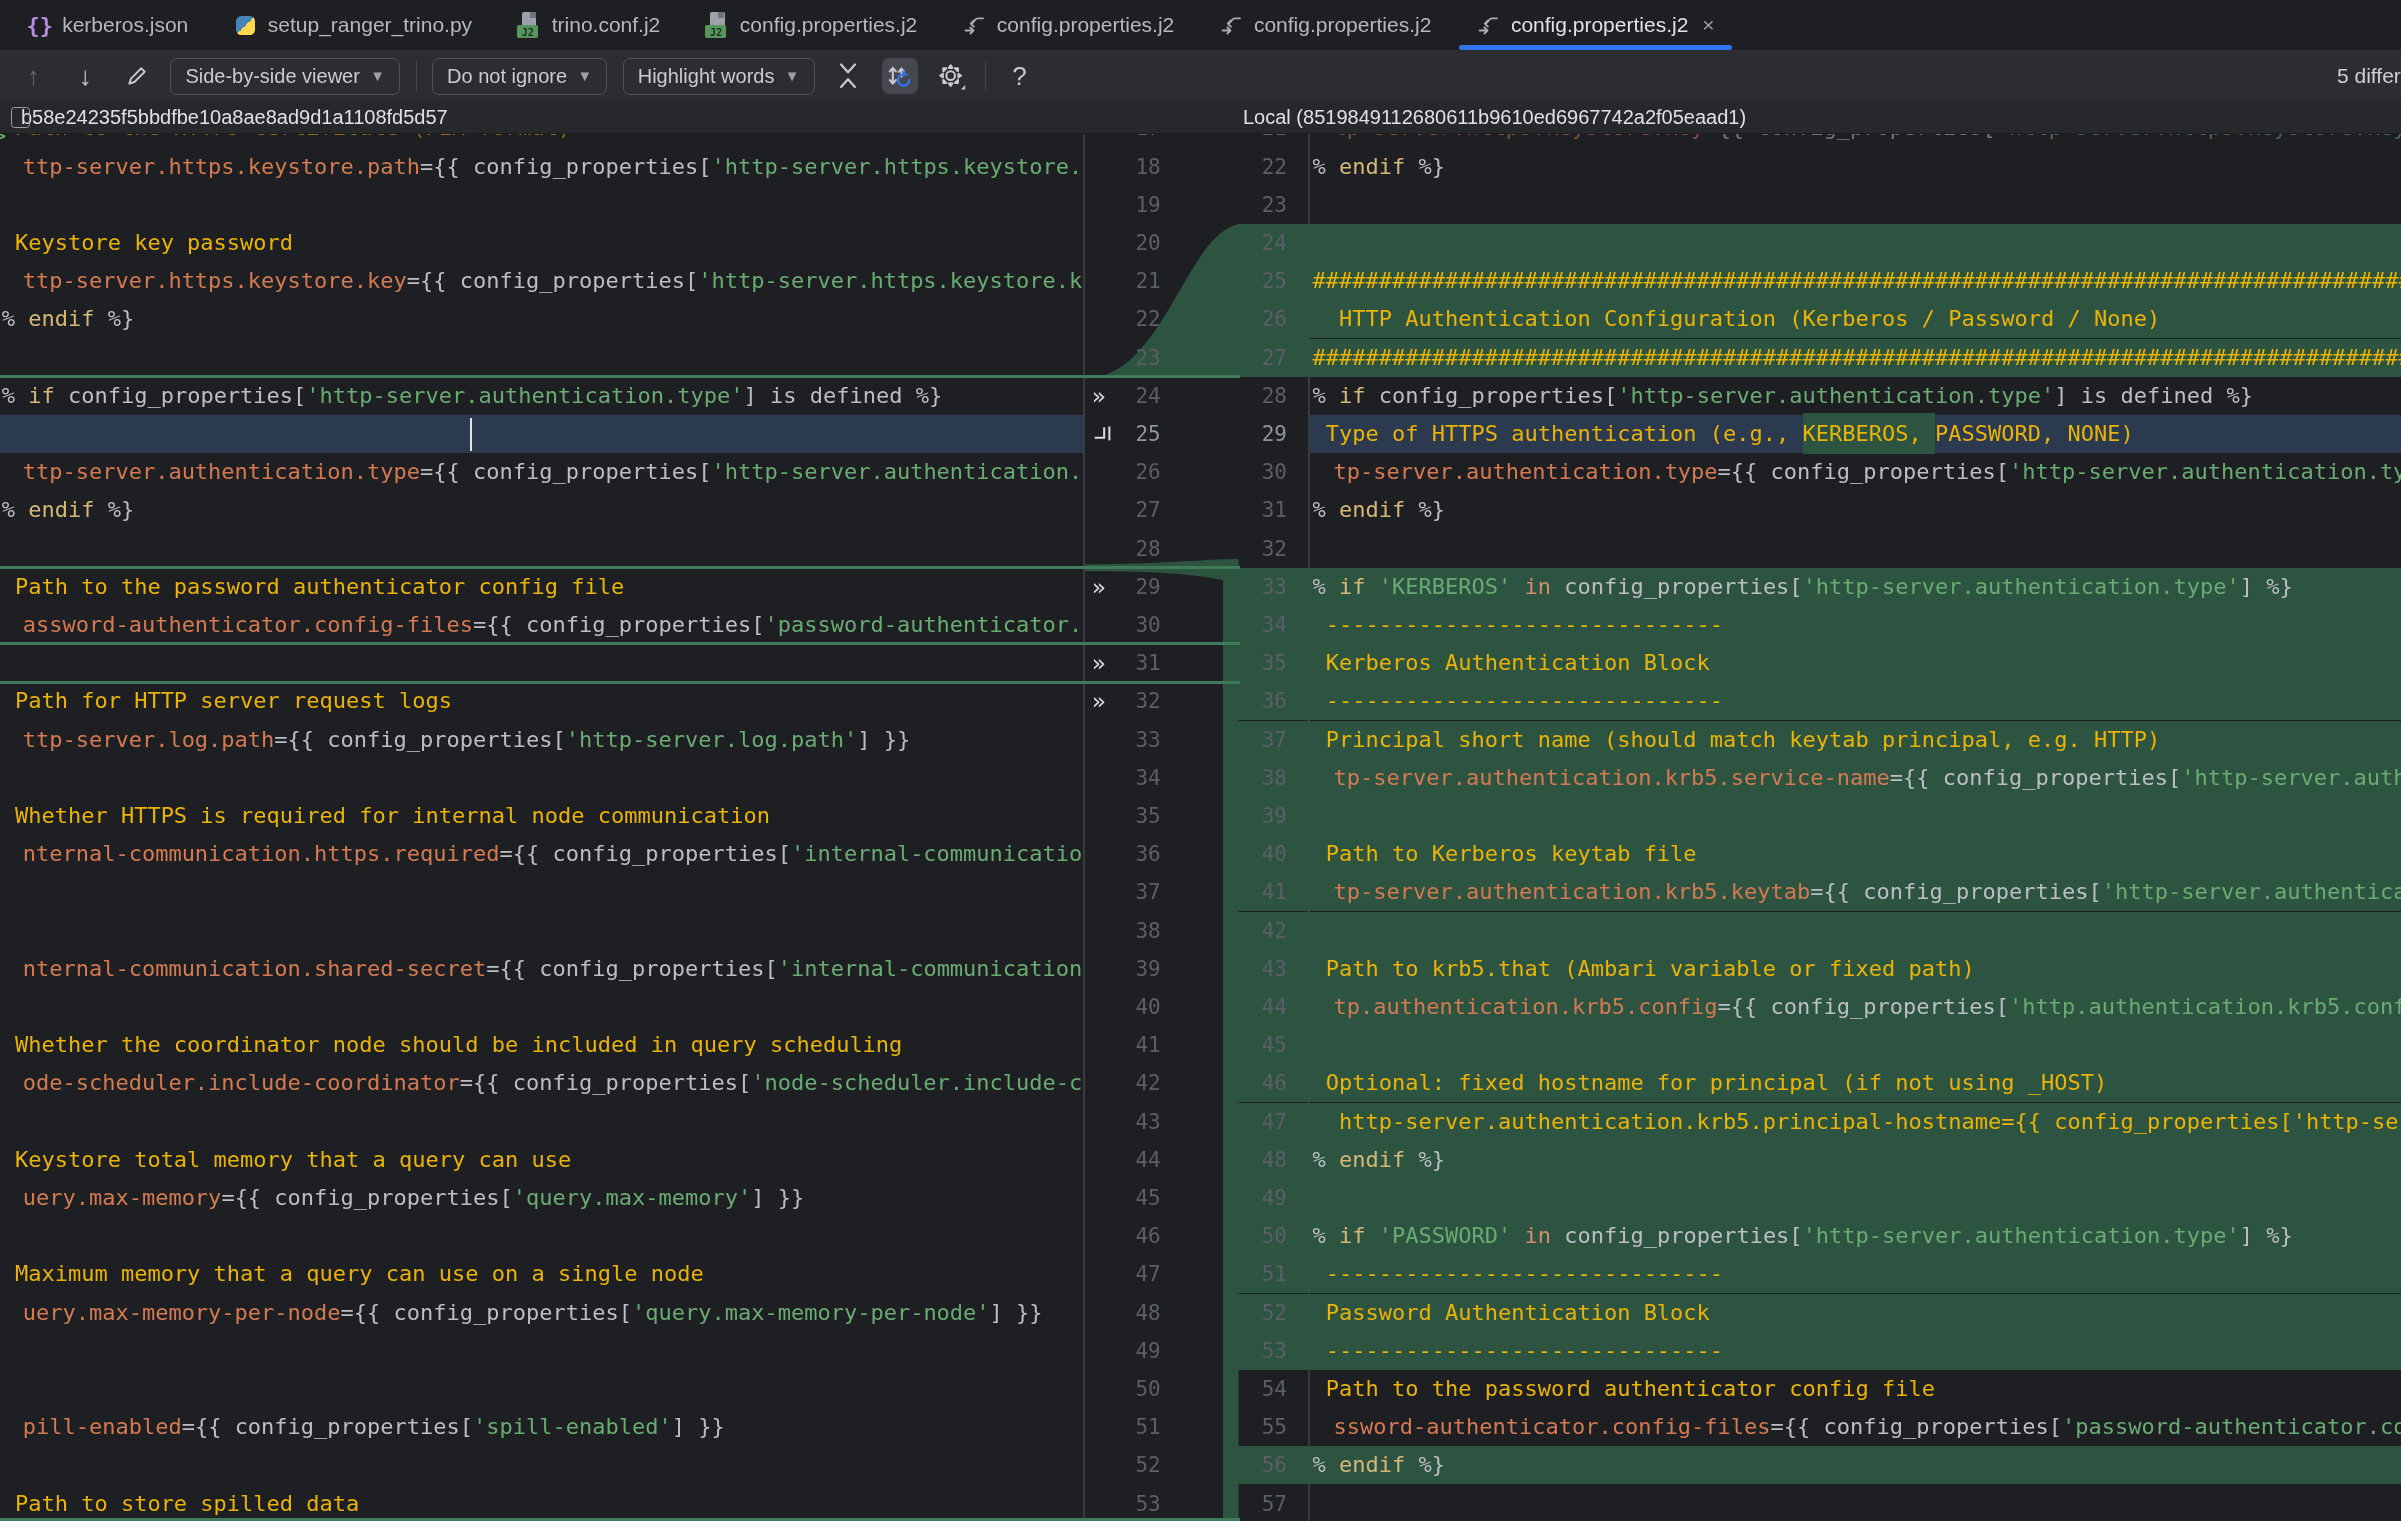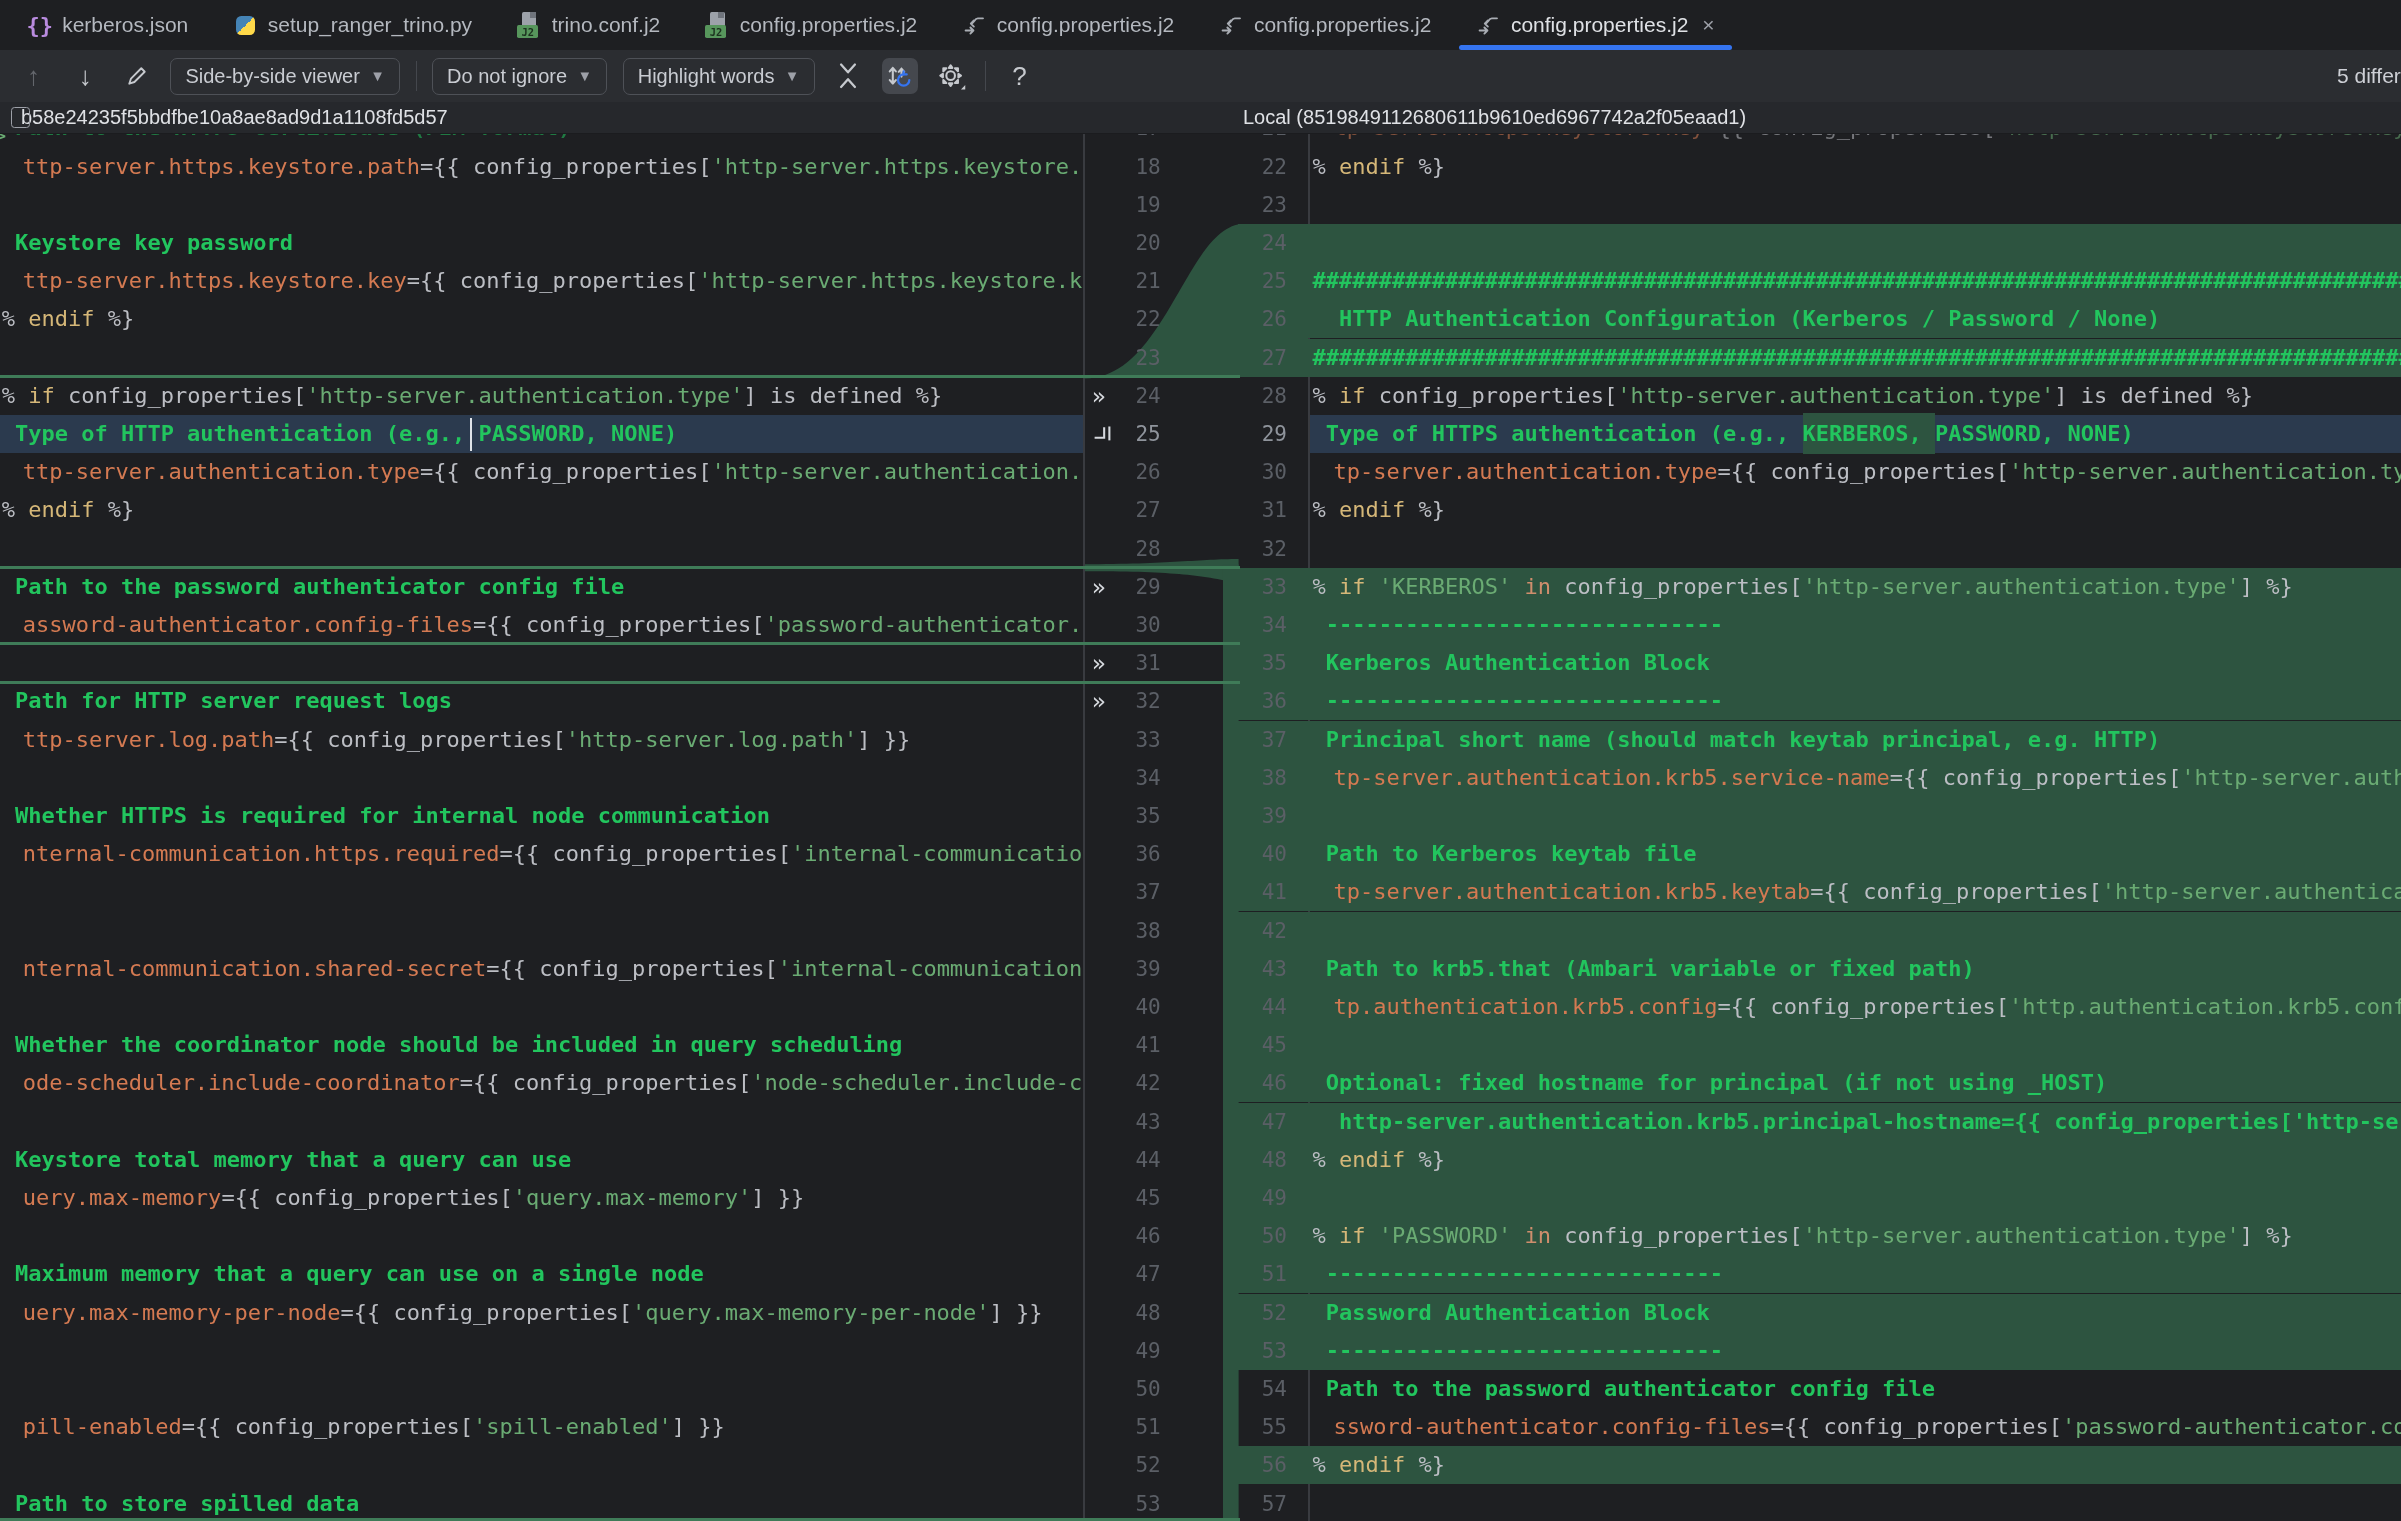--- a/index.html
+++ b/index.html
@@ -51,21 +51,21 @@
   .selband{position:absolute;left:0;width:2401px;height:38px;background:#2b3a4e;}
   .pane{position:absolute;top:0;height:1521px;overflow:hidden;}
   .pane.left{left:0;width:1083px;}
   .pane.right{left:1309px;width:1092px;}
   .row{position:absolute;left:0;width:100%;height:38px;line-height:38px;white-space:pre;
        font-family:"DejaVu Sans Mono",monospace;font-size:22px;}
   .pane.left .row{padding-left:1.7px;}
   .pane.right .row{padding-left:3.5px;}
   .row.add{background:#2d5440;}
   .row.dim{opacity:0.55;}
-  .seg-p{color:#bcbec4;} .seg-c{color:#22c55e;font-weight:bold;} .seg-k{color:#d47a52;margin-left:21px;}
+  .seg-p{color:#bcbec4;} .seg-c{color:#eab308;} .seg-k{color:#d47a52;margin-left:21px;}
   .seg-s{color:#6aab73;} .seg-y{color:#d5b778;} .seg-o{color:#cf8e6d;}
   .hl{background:#2d5440;padding:7.8px 0;}
   .caret{position:absolute;left:470px;width:1.7px;height:33px;background:#dfe3e8;}
   .stray{position:absolute;left:-7px;color:#6aab73;font-family:"DejaVu Sans Mono",monospace;font-size:22px;}
 
   
   .gutter{position:absolute;left:1083px;top:0;width:227px;height:1521px;background:#1e1f22;}
   .gutter .gsvg{position:absolute;left:0;top:0;}
   .gsep-l{position:absolute;left:0;top:0;width:1.7px;height:1521px;background:#393b40;}
   .gsep-r{position:absolute;right:0;top:0;width:1.7px;height:1521px;background:#393b40;}
@@ -90,21 +90,20 @@
       <span class="stray" style="top:123px">&gt;</span>
       <div class="caret" id="caret" style="top: 418px;"></div>
     <div class="row dim" style="top: 109px;"><span class="seg-c"> Path to the HTTPS certificate (PEM format)</span></div>
         <div class="row" style="top: 148px;"><span class="seg-k">ttp-server.https.keystore.path</span><span class="seg-p">=</span><span class="seg-p">{{ config_properties[</span><span class="seg-s">'http-server.https.keystore.path'</span></div>
         <div class="row" style="top: 186px;"></div>
         <div class="row" style="top: 224px;"><span class="seg-c"> Keystore key password</span></div>
         <div class="row" style="top: 262px;"><span class="seg-k">ttp-server.https.keystore.key</span><span class="seg-p">=</span><span class="seg-p">{{ config_properties[</span><span class="seg-s">'http-server.https.keystore.key'</span></div>
         <div class="row" style="top: 300px;"><span class="seg-p">% </span><span class="seg-y">endif</span><span class="seg-p"> %}</span></div>
         <div class="row" style="top: 339px;"></div>
         <div class="row" style="top: 377px;"><span class="seg-p">% </span><span class="seg-y">if</span><span class="seg-p"> config_properties[</span><span class="seg-s">'http-server.authentication.type'</span><span class="seg-p">] is defined %}</span></div>
-        <div class="row" style="top: 415px;"><span class="seg-c"> Type of HTTP authentication (e.g., PASSWORD, NONE)</span></div>
         <div class="row" style="top: 453px;"><span class="seg-k">ttp-server.authentication.type</span><span class="seg-p">=</span><span class="seg-p">{{ config_properties[</span><span class="seg-s">'http-server.authentication.type'</span></div>
         <div class="row" style="top: 491px;"><span class="seg-p">% </span><span class="seg-y">endif</span><span class="seg-p"> %}</span></div>
         <div class="row" style="top: 530px;"></div>
         <div class="row" style="top: 568px;"><span class="seg-c"> Path to the password authenticator config file</span></div>
         <div class="row" style="top: 606px;"><span class="seg-k">assword-authenticator.config-files</span><span class="seg-p">=</span><span class="seg-p">{{ config_properties[</span><span class="seg-s">'password-authenticator.config-files'</span></div>
         <div class="row" style="top: 644px;"></div>
         <div class="row" style="top: 682px;"><span class="seg-c"> Path for HTTP server request logs</span></div>
         <div class="row" style="top: 721px;"><span class="seg-k">ttp-server.log.path</span><span class="seg-p">=</span><span class="seg-p">{{ config_properties[</span><span class="seg-s">'http-server.log.path'</span><span class="seg-p">] }}</span></div>
         <div class="row" style="top: 759px;"></div>
         <div class="row" style="top: 797px;"><span class="seg-c"> Whether HTTPS is required for internal node communication</span></div>

